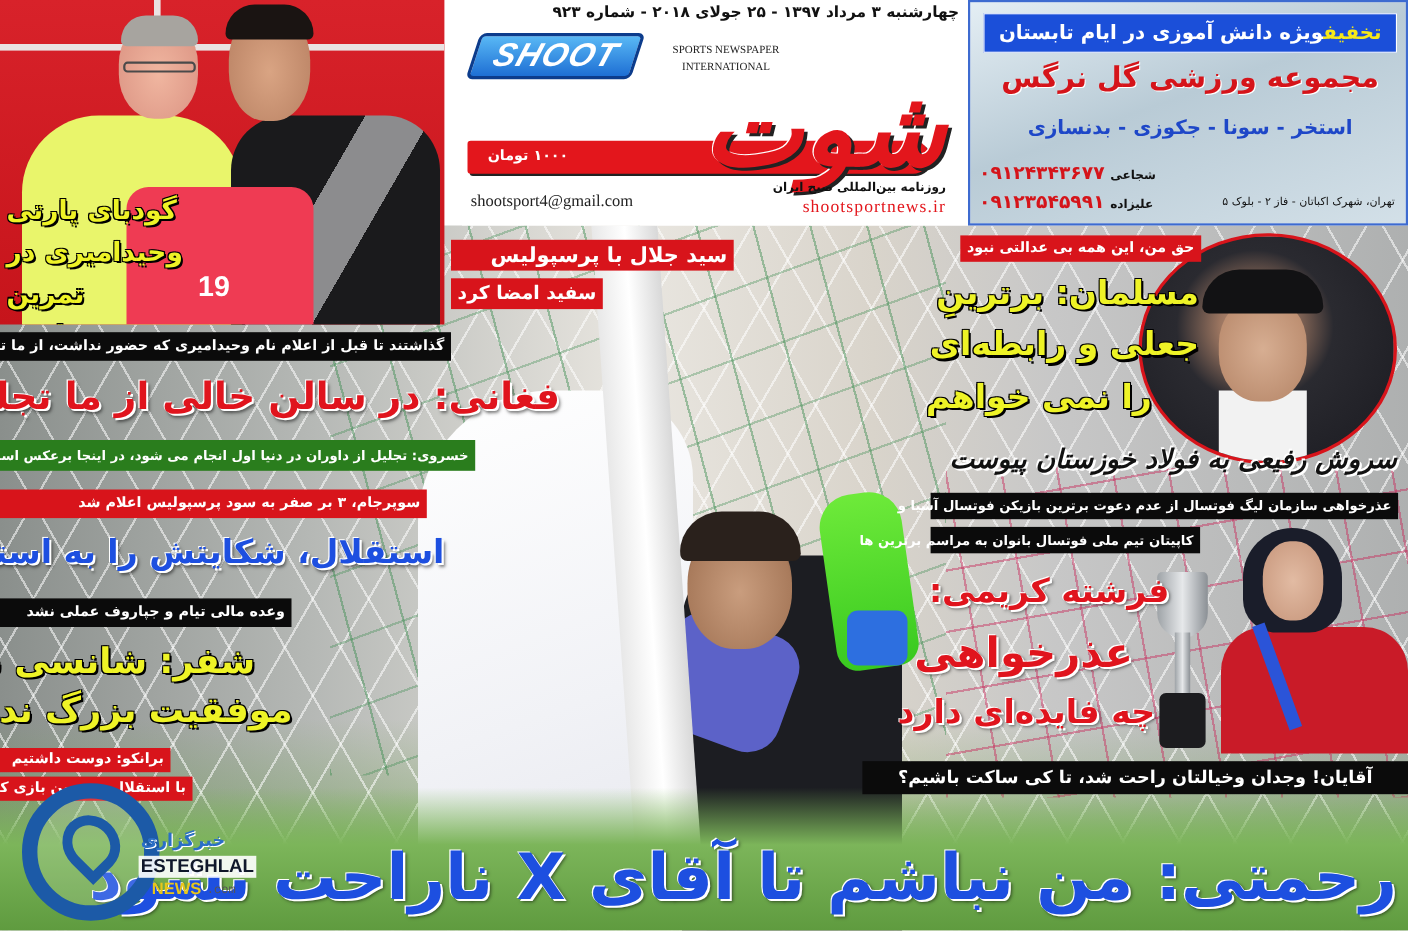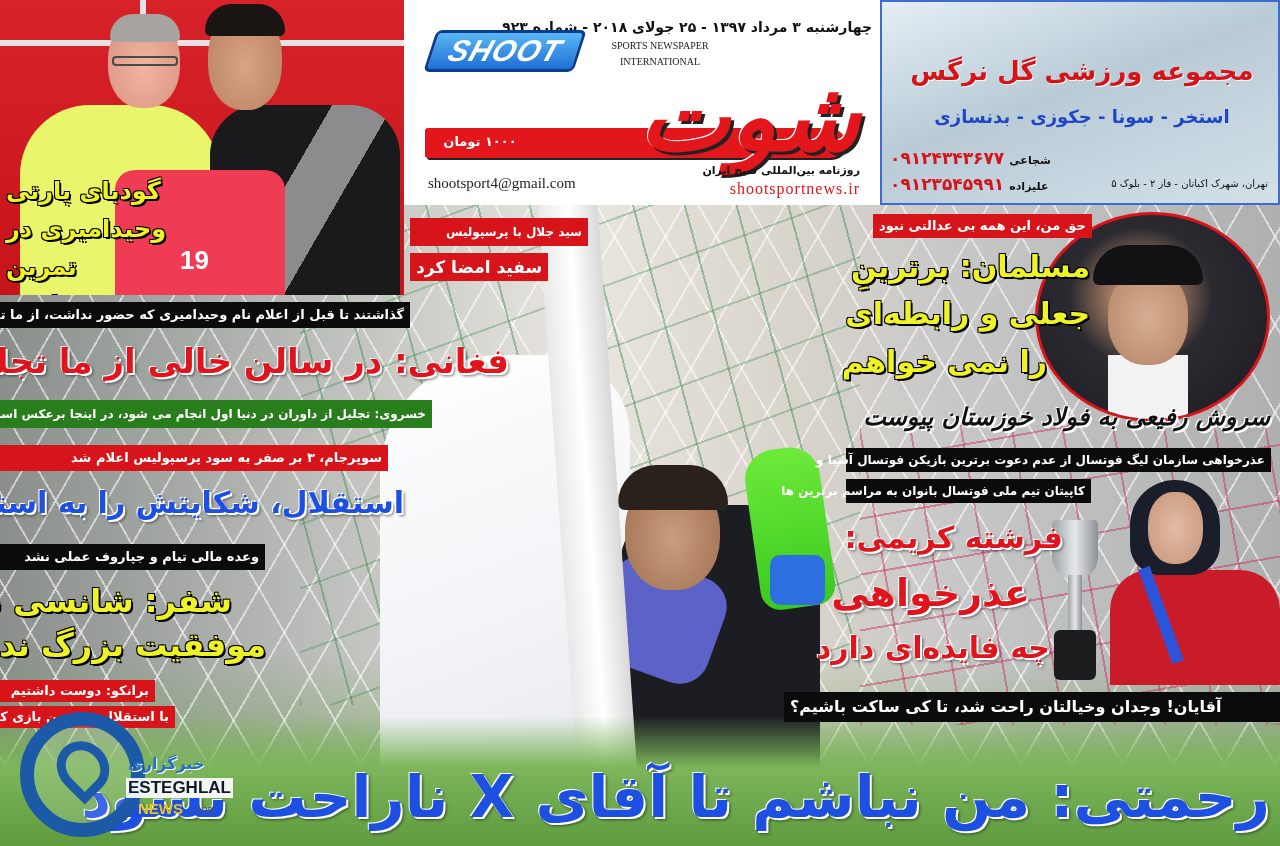--- a/index.html
+++ b/index.html
@@ -81,21 +81,21 @@
   .grass {
     position: absolute; left: 0; bottom: 0; width: 1280px; height: 130px;
     background: linear-gradient(180deg, rgba(120,175,90,0.0) 0%, #7cb55a 40%, #5f9b3f 100%);
   }
 
   
   .masthead { left: 420px; top: 0; width: 460px; height: 205px; background: #fff; }
   .date-line {
     position: absolute; left: 12px; top: 3px; width: 440px;
     font-family: "DejaVu Sans", sans-serif; font-weight: bold;
-    font-size: 14px; color: #111; direction: rtl; text-align: right; white-space: nowrap; margin-top: 16px;
+    font-size: 14px; color: #111; direction: rtl; text-align: right; white-space: nowrap;
   }
   .logo-shoot {
     position: absolute; left: 10px; top: 30px; width: 150px; height: 42px;
     background: linear-gradient(180deg, #59b8f5, #1e6fd4);
     transform: skewX(-18deg);
     border: 3px solid #0c3c8c; border-radius: 6px;
     color: #fff; font-family: "Liberation Sans", sans-serif; font-weight: bold;
     font-style: italic; font-size: 30px; line-height: 36px; text-align: center;
     letter-spacing: 1px;
   }
@@ -344,34 +344,35 @@
   </div>
   <div class="logo-swoosh"></div>
   <div class="logo-fa">شوت</div>
   <div class="price">۱۰۰۰ تومان</div>
   <div class="tagline">روزنامه بین‌المللی صبح ایران</div>
   <div class="email">shootsport4@gmail.com</div>
   <div class="website">shootsportnews.ir</div>
 </div>
 
 <div class="abs ad">
+  <div class="ad-top"><span class="hl">تخفیف</span><span>ویژه دانش آموزی در ایام تابستان</span></div>
   <div class="ad-title">مجموعه ورزشی گل نرگس</div>
   <div class="ad-services">استخر - سونا - جکوزی - بدنسازی</div>
   <div class="ad-address">تهران، شهرک اکباتان - فاز ۲ - بلوک ۵</div>
   <div class="ad-contact" style="top:146px">
     <span class="nm">شجاعی</span>
     <span class="num">۰۹۱۲۴۳۴۳۶۷۷</span>
   </div>
   <div class="ad-contact" style="top:172px">
     <span class="nm">علیزاده</span>
     <span class="num">۰۹۱۲۳۵۴۵۹۹۱</span>
   </div>
 </div>
 
-<div class="lbl lbl-red" style="left:410px; top:218px; font-size:12px; line-height:28px;padding-left:36px;">سید جلال با پرسپولیس</div>
+<div class="lbl lbl-red" style="left:410px; top:218px; font-size:19px; line-height:28px;padding-left:36px;">سید جلال با پرسپولیس</div>
 <div class="lbl lbl-red" style="left:410px; top:253px; font-size:17px; line-height:28px;">سفید امضا کرد</div>
 
 <div class="lbl lbl-black" style="left:0; top:302px; width:410px; font-size:13px; line-height:26px; text-align:right;">گذاشتند تا قبل از اعلام نام وحیدامیری که حضور نداشت، از ما تجلیل کنند!</div>
 <div class="big big-red" style="left:4px; top:336px; width:505px; text-align:right; font-size:34px; line-height:50px;">فغانی: در سالن خالی از ما تجلیل شد</div>
 <div class="lbl lbl-green" style="left:0; top:400px; width:432px; font-size:12px; line-height:28px; text-align:right;">خسروی: تجلیل از داوران در دنیا اول انجام می شود، در اینجا برعکس است</div>
 
 <div class="lbl lbl-red" style="left:0; top:445px; width:388px; font-size:13px; line-height:26px; text-align:right;">سوپرجام، ۳ بر صفر به سود پرسپولیس اعلام شد</div>
 <div class="big big-blue" style="left:4px; top:478px; width:400px; text-align:right; font-size:30px; line-height:50px;">استقلال، شکایتش را به استیناف برد</div>
 
 <div class="lbl lbl-black" style="left:0; top:544px; width:265px; font-size:13px; line-height:26px; text-align:right;">وعده مالی تیام و جپاروف عملی نشد</div>
@@ -401,21 +402,21 @@
 <div class="abs trophy">
   <div class="trophy-cup"></div>
   <div class="trophy-stem"></div>
   <div class="trophy-base"></div>
 </div>
 <div class="lbl lbl-black" style="left:846px; top:448px; width:425px; font-size:12px; line-height:24px; text-align:right;">عذرخواهی سازمان لیگ فوتسال از عدم دعوت برترین بازیکن فوتسال آسیا و</div>
 <div class="lbl lbl-black" style="left:846px; top:479px; width:245px; font-size:12px; line-height:24px; text-align:right;">کاپیتان تیم ملی فوتسال بانوان به مراسم برترین ها</div>
 <div class="big big-red" style="left:845px; top:515px; width:218px; text-align:right; font-size:30px; line-height:46px;">فرشته کریمی:</div>
 <div class="big big-red" style="left:845px; top:570px; width:185px; text-align:right; font-size:38px; line-height:46px;">عذرخواهی</div>
 <div class="big big-red" style="left:845px; top:625px; width:205px; text-align:right; font-size:30px; line-height:46px;">چه فایده‌ای دارد</div>
-<div class="lbl lbl-black" style="left:784px; top:692px; width:496px; font-size:16px; line-height:30px; text-align:left;">آقایان! وجدان وخیالتان راحت شد، تا کی ساکت باشیم؟</div>
+<div class="lbl lbl-black" style="left:784px; top:692px; width:496px; font-size:16px; line-height:30px; text-align:center;">آقایان! وجدان وخیالتان راحت شد، تا کی ساکت باشیم؟</div>
 
 <div class="big big-blue" style="left:0; top:752px; width:1270px; text-align:right; font-size:58px; line-height:90px; letter-spacing:1px;">رحمتی: من نباشم تا آقای X ناراحت نشود</div>
 
 <div class="abs wm">
   <div class="wm-ring"></div>
   <div class="wm-pin"></div>
   <div class="wm-fa">خبرگزاری</div>
   <div class="wm-en">ESTEGHLAL</div>
   <div class="wm-news">NEWS</div>
   <div class="wm-com">.com</div>

